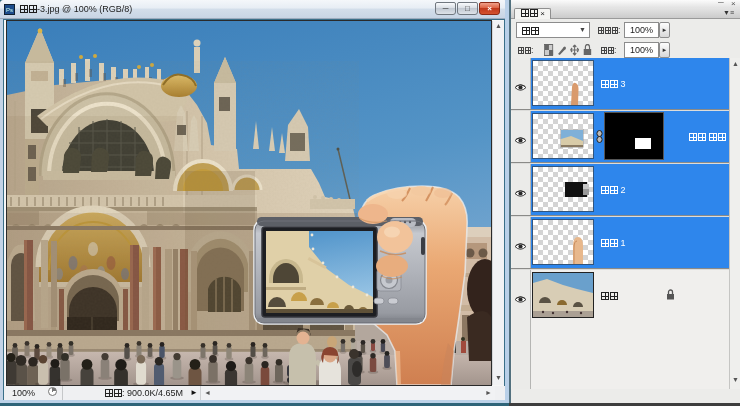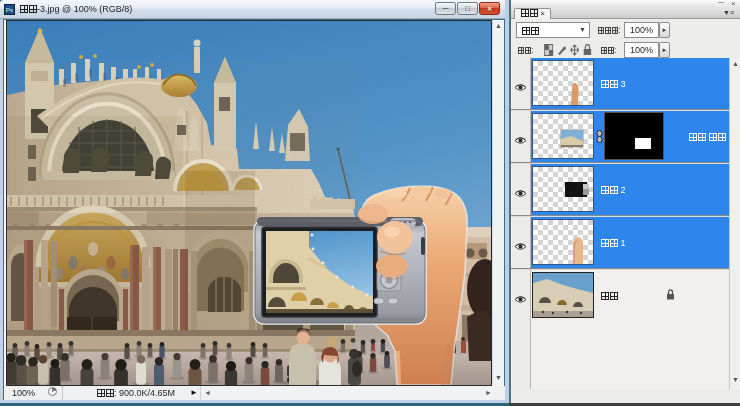--- a/index.html
+++ b/index.html
@@ -619,21 +619,21 @@
 <path d="M374,255 q11,5 21,1" fill="none" stroke="#c9854f" stroke-width="1.2" opacity="0.65"></path>
 </svg></div>
   <div class="abs" id="vscroll">
     <div class="arrow" style="left:2px; top:1px;">▲</div>
     <div class="arrow" style="left:2px; top:353px;">▼</div>
   </div>
   <div class="abs" id="statusbar">
     <span class="abs" style="left:8px; top:2px;">100%</span>
     <span class="abs" style="left:44px; top:1px; width:9px; height:9px; border:1px solid #777; border-radius:50%; background:conic-gradient(#777 0 90deg, #fff 90deg 360deg);"></span>
     <span class="abs" style="left:58px; top:0px; width:1px; height:14px; background:#c5c7c9;"></span>
-    <span class="abs" style="left:92px; top:2px; color:#222;"><i class="cj"></i><i class="cj"></i>: 900.0K/4.65M</span>
+    <span class="abs" style="left:100px; top:2px; color:#222;"><i class="cj"></i><i class="cj"></i>: 900.0K/4.65M</span>
     <span class="abs" style="left:186px; top:2px; font-size:8px; color:#111;">►</span>
     <div class="abs" id="hscroll">
       <div class="arrow" style="left:3px; top:3px;">◄</div>
       <div class="arrow" style="left:284px; top:3px;">►</div>
     </div>
   </div>
   <div class="abs" id="docbottom"></div>
   <div class="abs" style="left:505px; top:0px; width:4px; height:403px; background:#b9d0e8;"></div>
 
   <div class="abs" id="panel">

